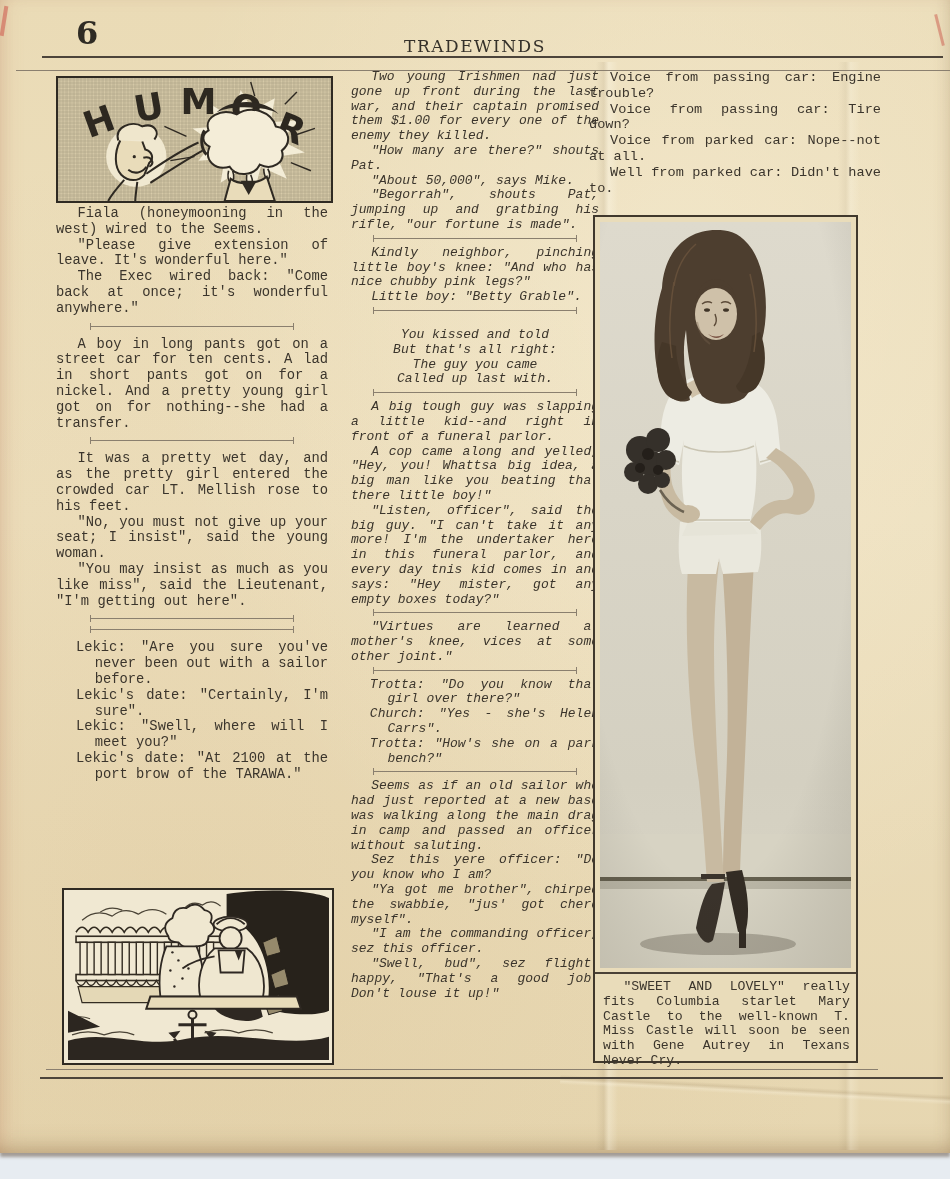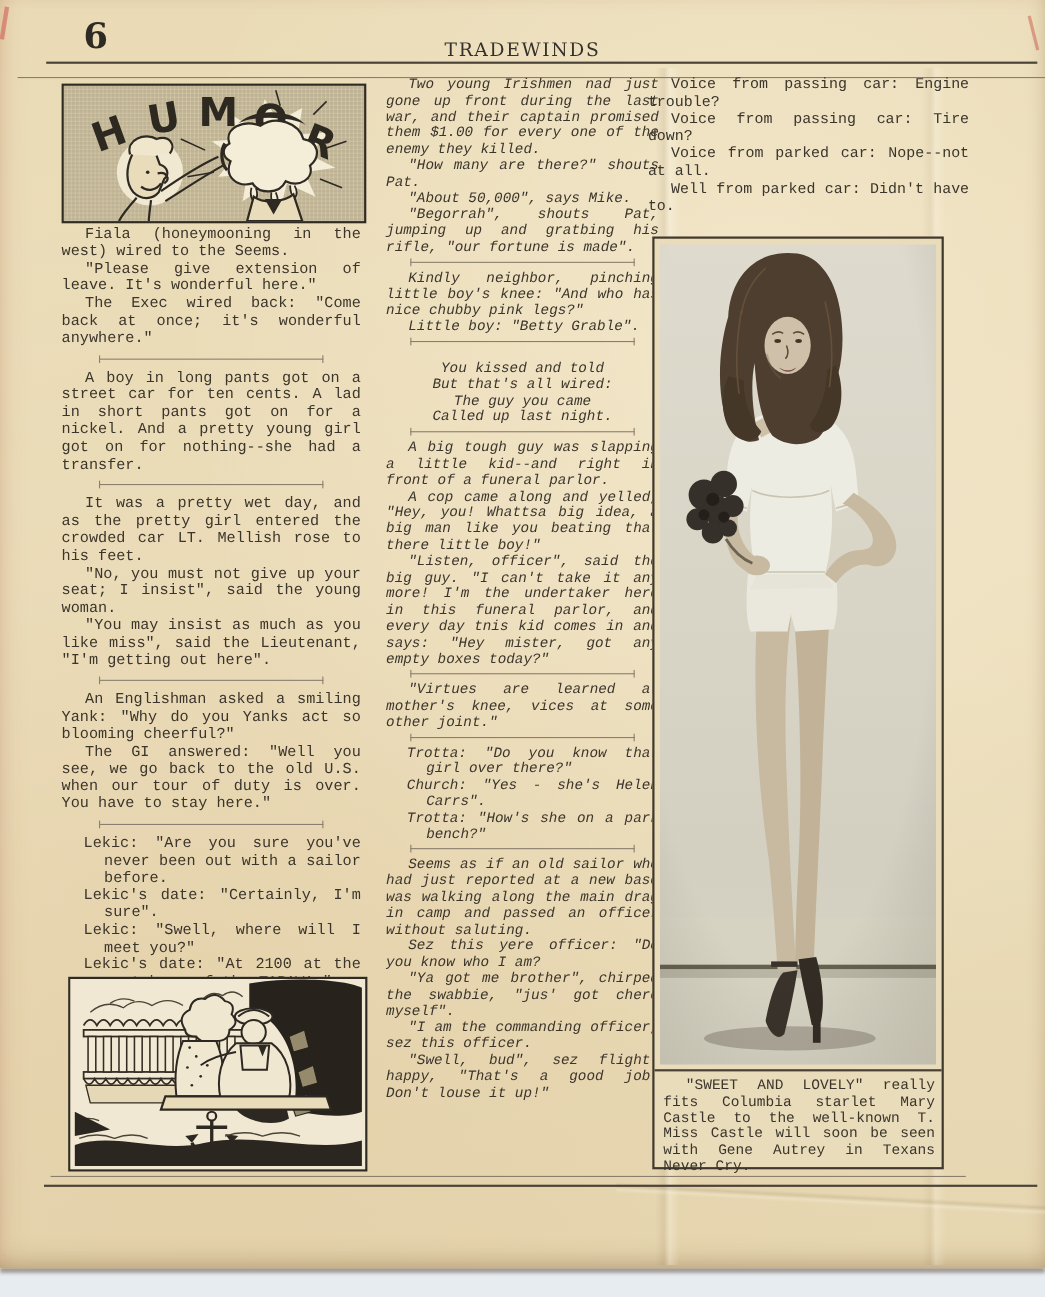--- a/index.html
+++ b/index.html
@@ -158,24 +158,20 @@
     <section>
       <p>A boy in long pants got on a street car for ten cents. A lad in short pants got on for a nickel. And a pretty young girl got on for nothing--she had a transfer.</p>
     </section>
     <div class="divider"></div>
     <section>
       <p>It was a pretty wet day, and as the pretty girl entered the crowded car LT. Mellish rose to his feet.</p>
       <p>"No, you must not give up your seat; I insist", said the young woman.</p>
       <p>"You may insist as much as you like miss", said the Lieutenant, "I'm getting out here".</p>
     </section>
     <div class="divider"></div>
-    <section>
-      <p>An Englishman asked a smiling Yank: "Why do you Yanks act so blooming cheerful?"</p>
-      <p>The GI answered: "Well you see, we go back to the old U.S. when our tour of duty is over. You have to stay here."</p>
-    </section>
     <div class="divider"></div>
     <section>
       <p class="dlg">Lekic: "Are you sure you've never been out with a sailor before.</p>
       <p class="dlg">Lekic's date: "Certainly, I'm sure".</p>
       <p class="dlg">Lekic: "Swell, where will I meet you?"</p>
       <p class="dlg">Lekic's date: "At 2100 at the port brow of the TARAWA."</p>
     </section>
   </div>
 
   <div class="cartoon-box bench-box">
@@ -276,23 +272,23 @@
       <p>"Begorrah", shouts Pat, jumping up and gratbing his rifle, "our fortune is made".</p>
     </section>
     <div class="divider"></div>
     <section>
       <p>Kindly neighbor, pinching little boy's knee: "And who has nice chubby pink legs?"</p>
       <p>Little boy: "Betty Grable".</p>
     </section>
     <div class="divider"></div>
     <section class="poem">
       <div>You kissed and told</div>
-      <div>But that's all wired:</div>
+      <div>But that's all right:</div>
       <div>The guy you came</div>
-      <div>Called up last night.</div>
+      <div>Called up last with.</div>
     </section>
     <div class="divider"></div>
     <section>
       <p>A big tough guy was slapping a little kid--and right in front of a funeral parlor.</p>
       <p>A cop came along and yelled, "Hey, you! Whattsa big idea, a big man like you beating that there little boy!"</p>
       <p>"Listen, officer", said the big guy. "I can't take it any more! I'm the undertaker here in this funeral parlor, and every day tnis kid comes in and says: "Hey mister, got any empty boxes today?"</p>
     </section>
     <div class="divider"></div>
     <section>
       <p>"Virtues are learned at mother's knee, vices at some other joint."</p>

